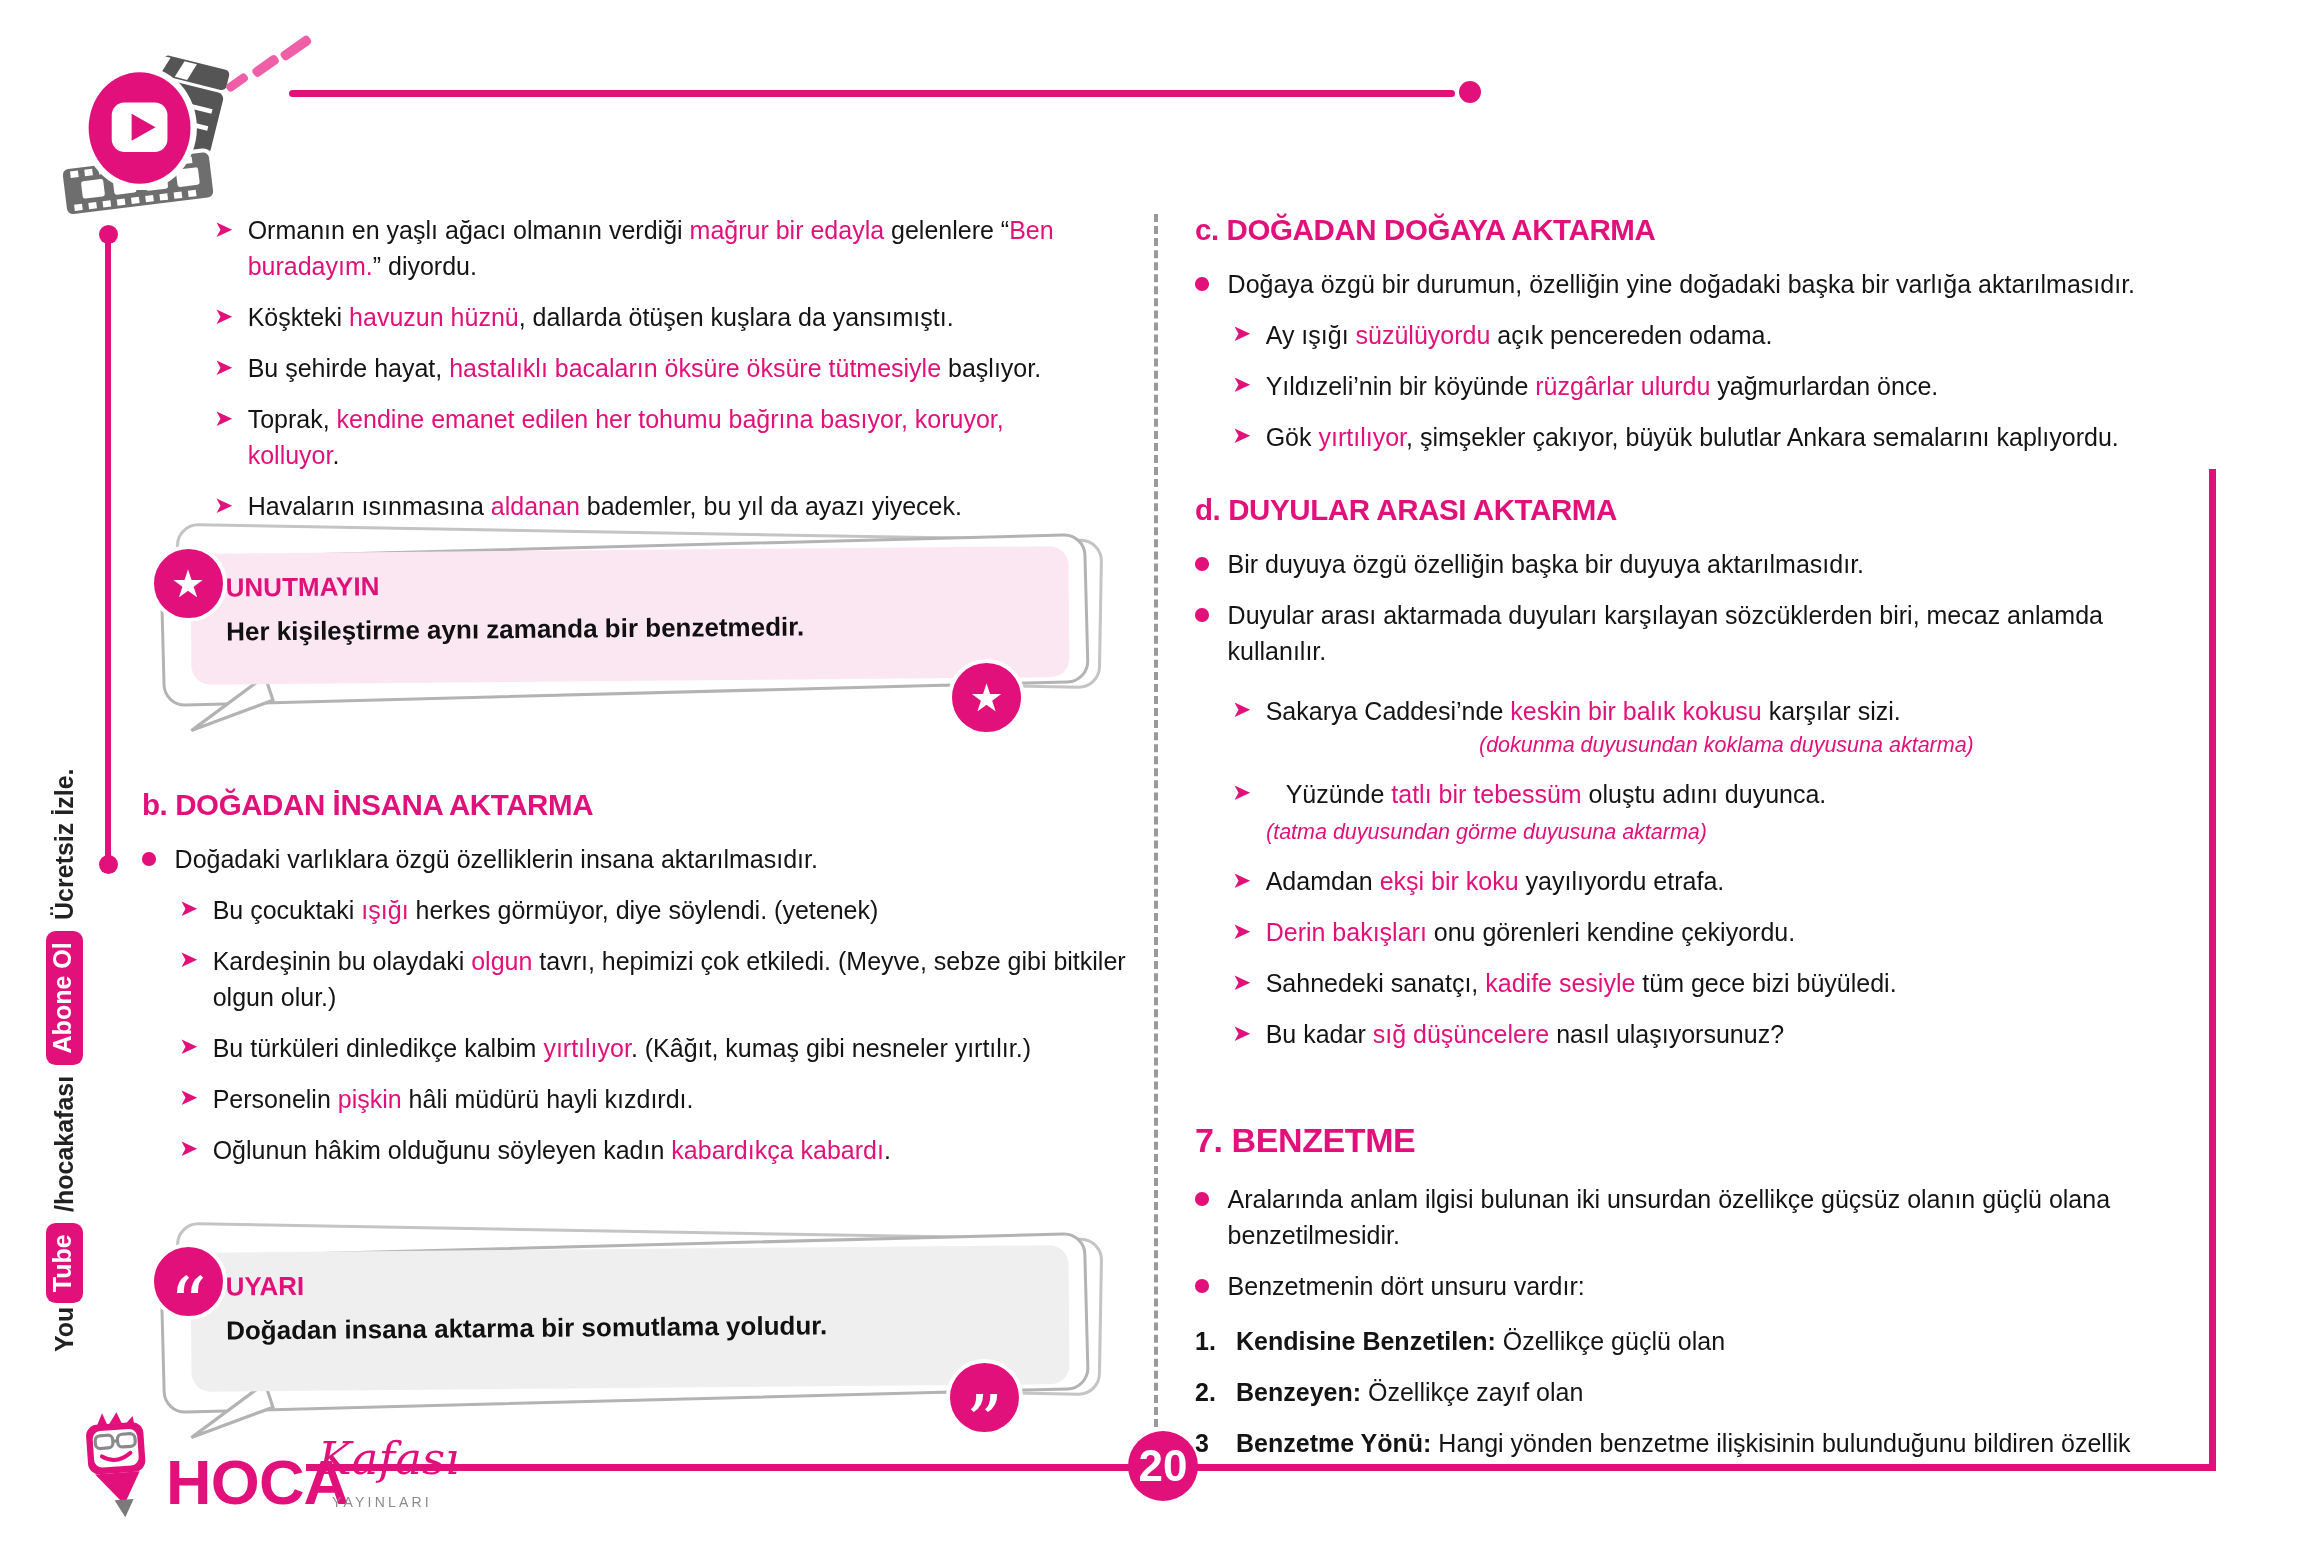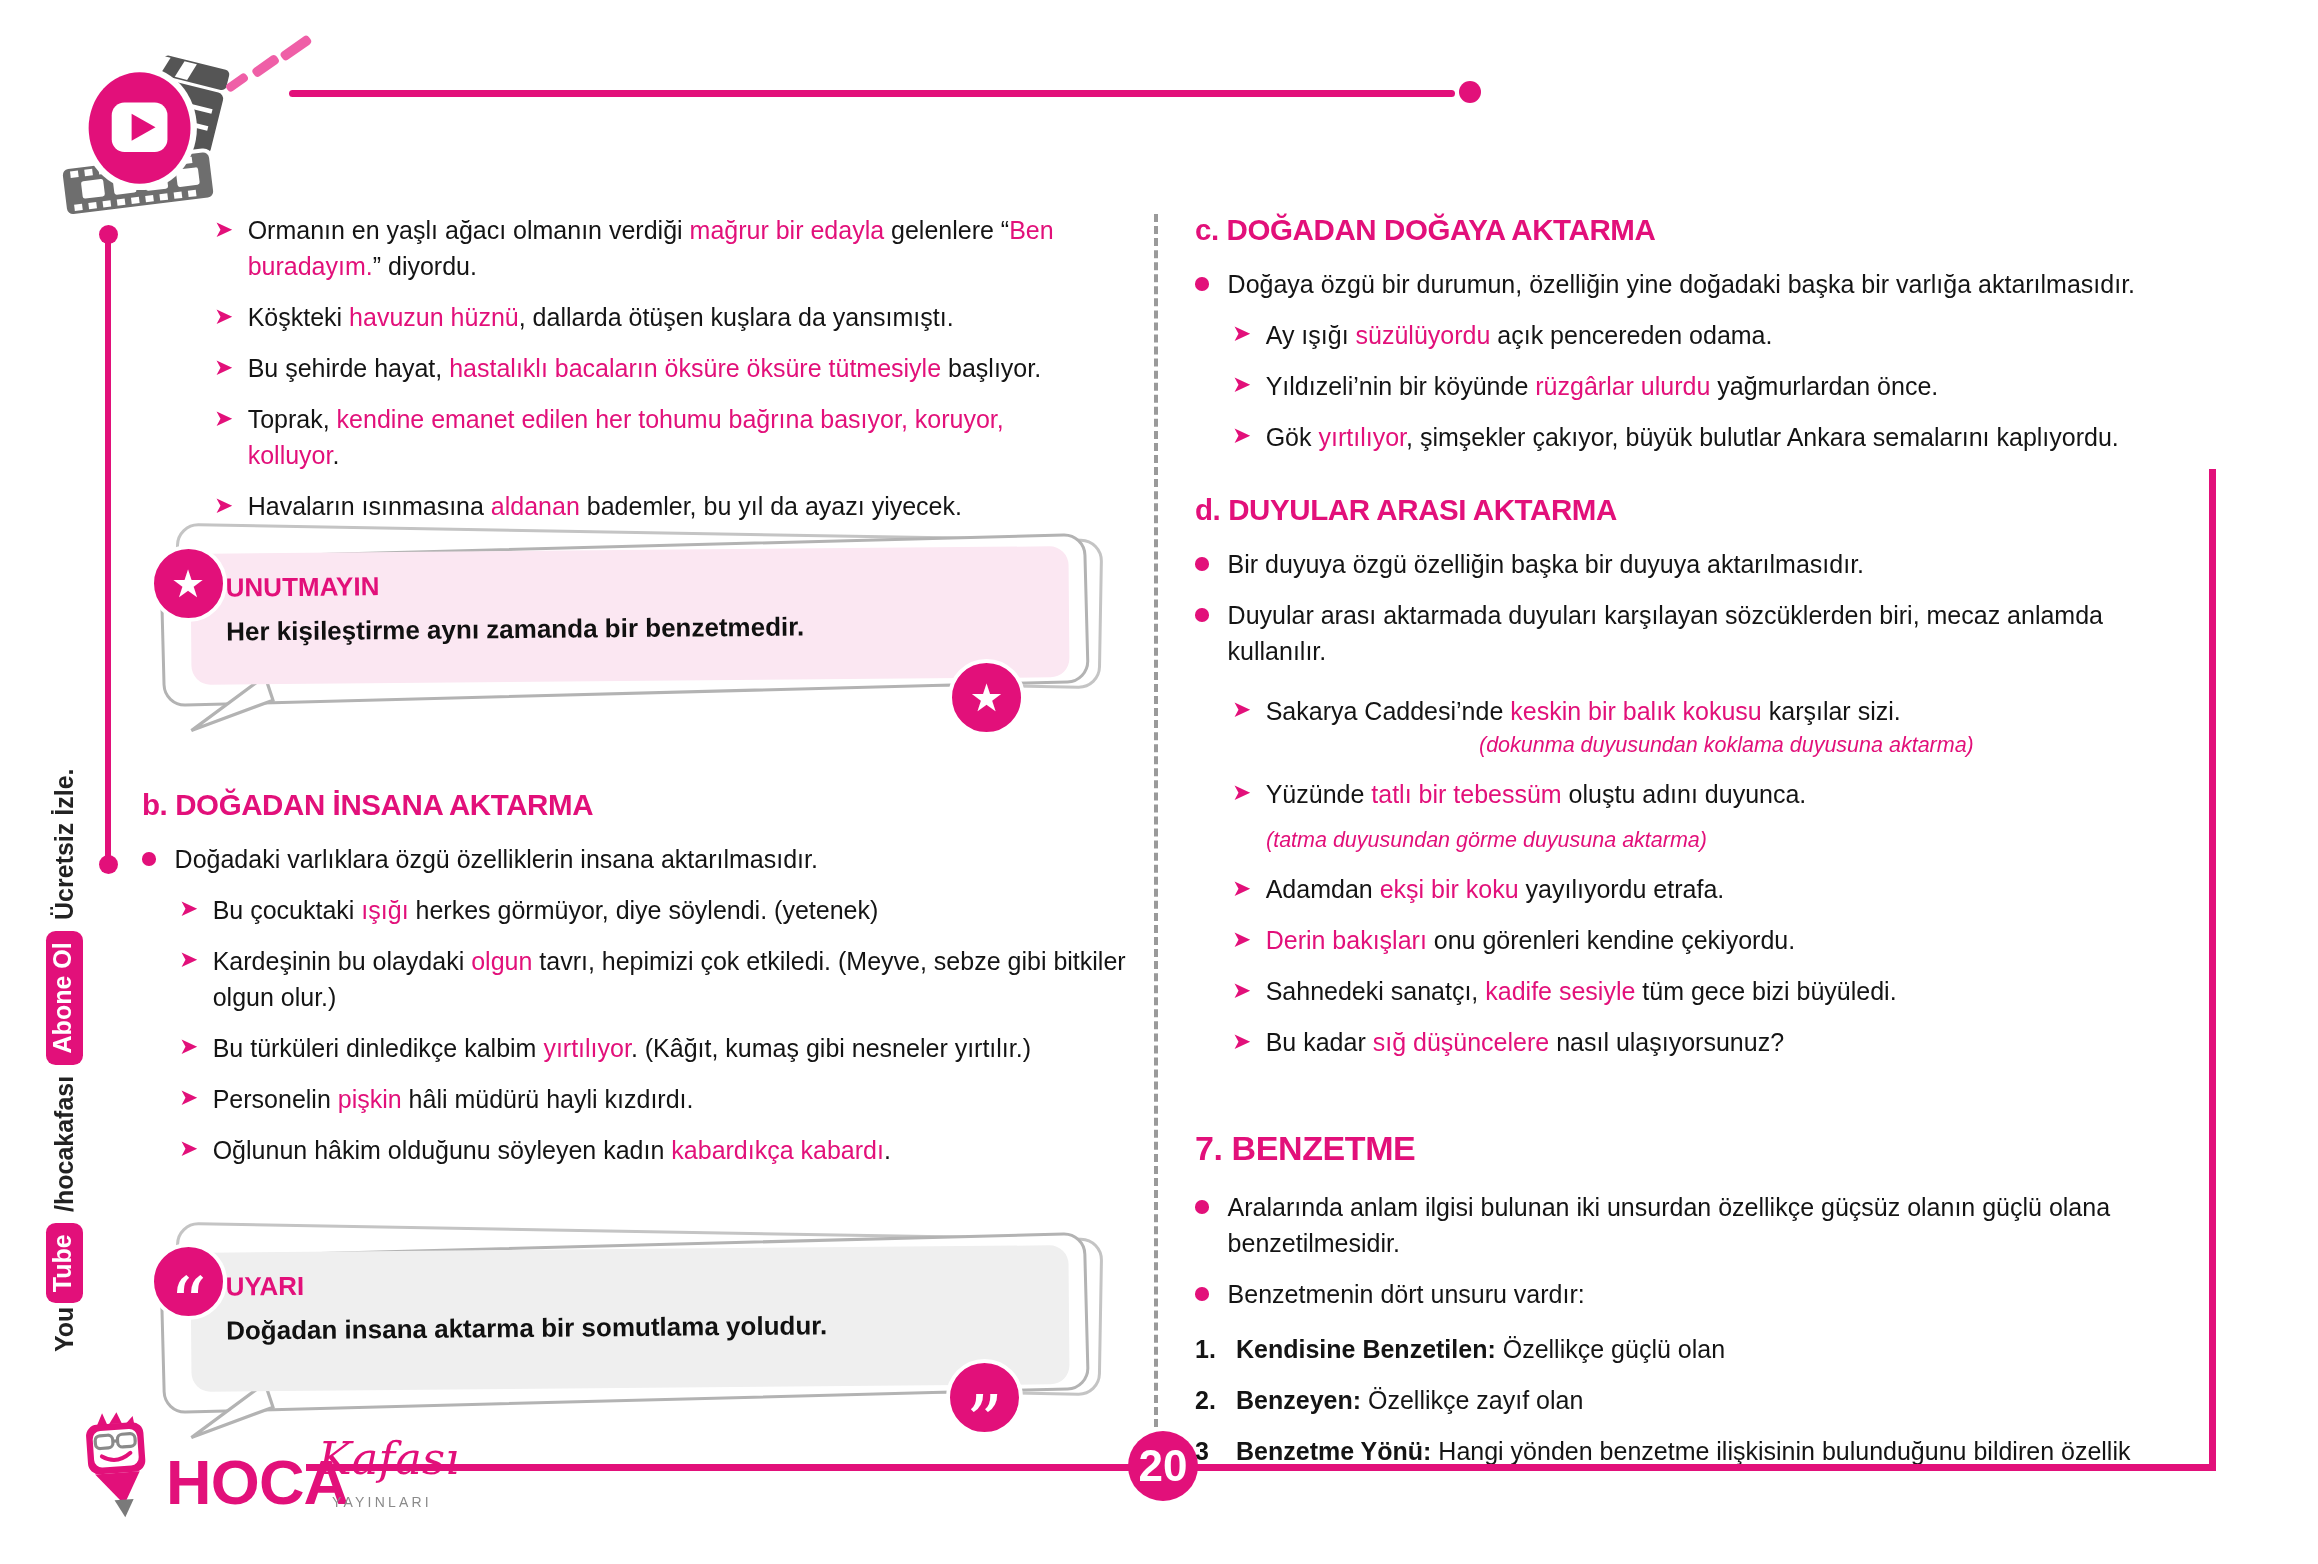--- a/index.html
+++ b/index.html
@@ -271,21 +271,21 @@
       <span class="dot-icon"></span>
       <div>Duyular arası aktarmada duyuları karşılayan sözcüklerden biri, mecaz anlamda kullanılır.</div>
     </div>
 
     <div class="indent" style="margin-top:24px;">
       <div class="row" style="margin-bottom:8px;">
         <span class="arrow-icon"></span>
         <div><span>Sakarya Caddesi’nde </span><span class="hl">keskin bir balık kokusu</span><span> karşılar sizi.</span></div>
       </div>
       <div class="note centered">(dokunma duyusundan koklama duyusuna aktarma)</div>
-      <div class="row" style="margin-bottom:20px;">
+      <div class="row" style="margin-bottom:12px;gap:20px;">
         <span class="arrow-icon"></span>
         <div><span>Yüzünde </span><span class="hl">tatlı bir tebessüm</span><span> oluştu adını duyunca.</span></div>
       </div>
       <div class="note indented">(tatma duyusundan görme duyusuna aktarma)</div>
       <div class="row">
         <span class="arrow-icon"></span>
         <div><span>Adamdan </span><span class="hl">ekşi bir koku</span><span> yayılıyordu etrafa.</span></div>
       </div>
       <div class="row">
         <span class="arrow-icon"></span>

